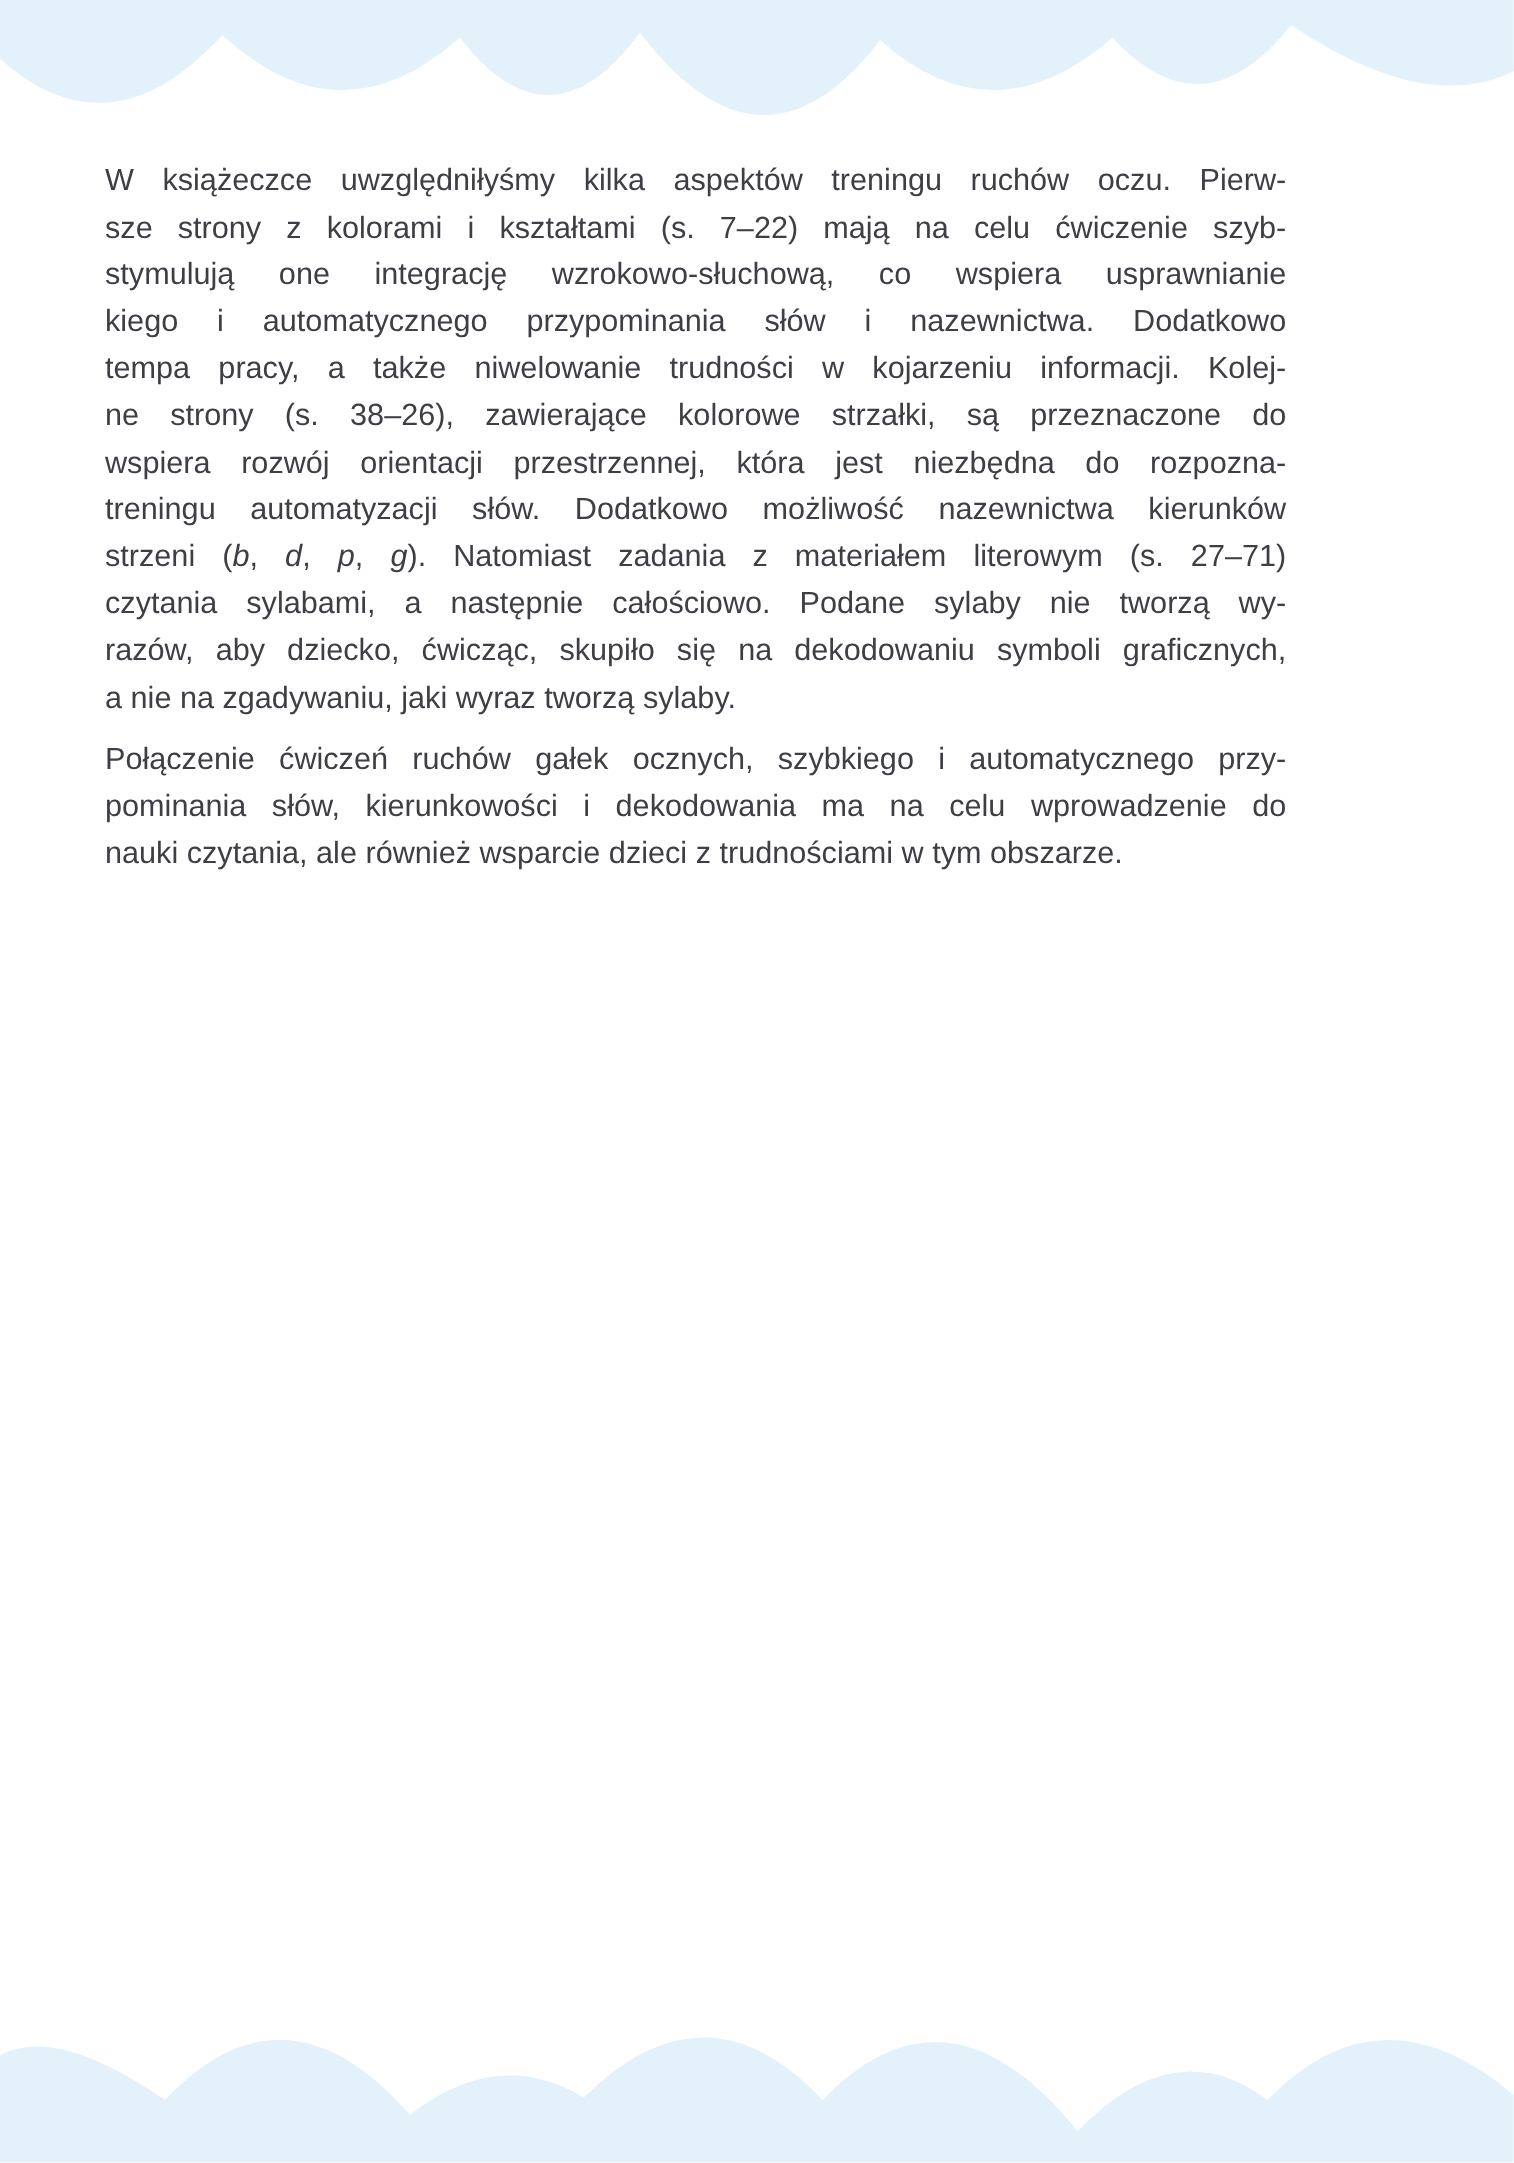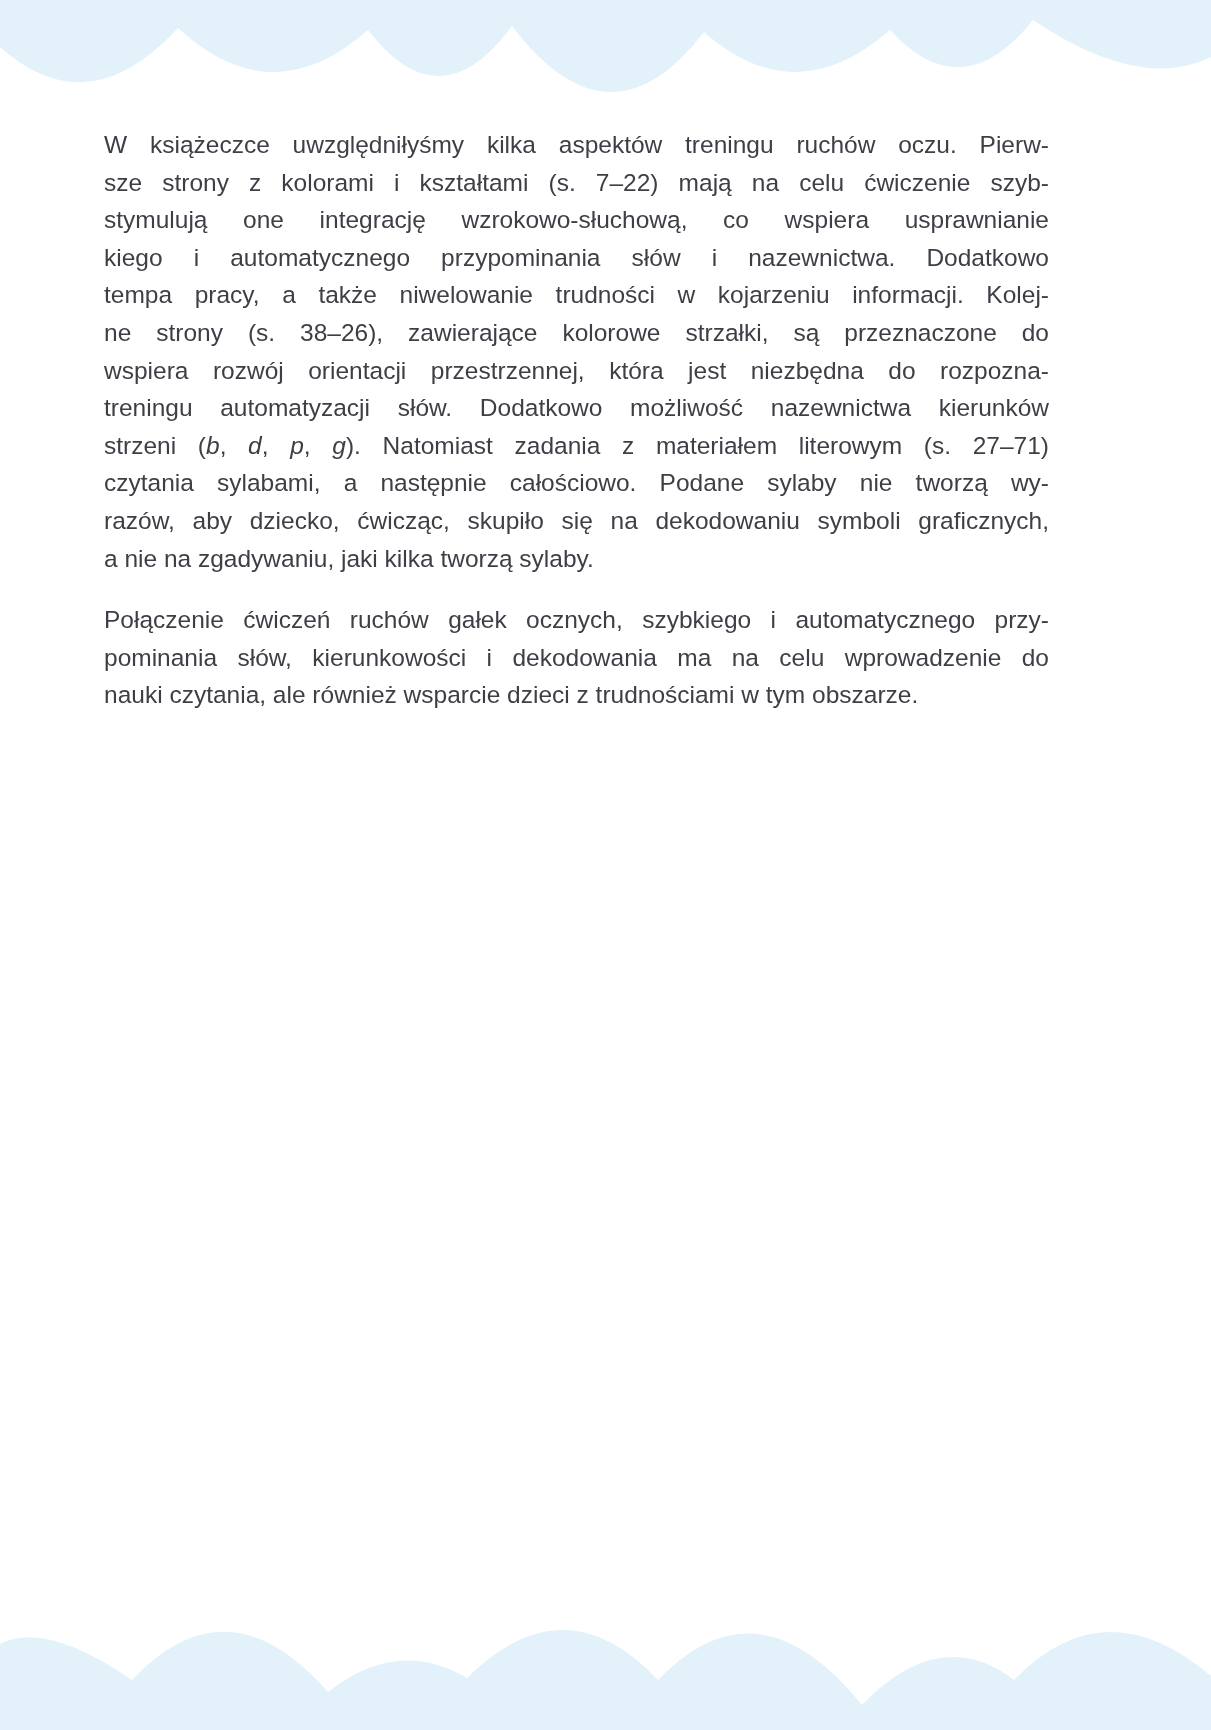--- a/index.html
+++ b/index.html
@@ -19,30 +19,30 @@
     left: 0;
     width: 1211px;
     display: block;
     pointer-events: none;
   }
   .cloud.top { top: 0; height: 160px; }
   .cloud.bottom { bottom: 0; height: 120px; }
 
   .text-block {
     position: absolute;
-    left: 104px;
+    left: 84px;
     top: 126px;
     width: 945px;
     color: #3e3e46;
     font-size: 24.5px;
     line-height: 37.6px;
     font-weight: 400;
   }
   .para { margin: 0; }
-  .para + .para { margin-top: 24px; }
+  .para + .para { margin-top: 12px; }
   .line {
     text-align: justify;
     text-align-last: justify;
     white-space: normal;
   }
   .line.last {
     text-align-last: left;
   }
   .line i { font-style: italic; }
 </style>
@@ -67,21 +67,21 @@
       <div class="line"><span>sze strony z kolorami i kształtami (s. 7–22) mają na celu ćwiczenie szyb-</span></div>
       <div class="line"><span>stymulują one integrację wzrokowo-słuchową, co wspiera usprawnianie</span></div>
       <div class="line"><span>kiego i automatycznego przypominania słów i nazewnictwa. Dodatkowo</span></div>
       <div class="line"><span>tempa pracy, a także niwelowanie trudności w kojarzeniu informacji. Kolej-</span></div>
       <div class="line"><span>ne strony (s. 38–26), zawierające kolorowe strzałki, są przeznaczone do</span></div>
       <div class="line"><span>wspiera rozwój orientacji przestrzennej, która jest niezbędna do rozpozna-</span></div>
       <div class="line"><span>treningu automatyzacji słów. Dodatkowo możliwość nazewnictwa kierunków</span></div>
       <div class="line"><span>strzeni (</span><i>b</i><span>, </span><i>d</i><span>, </span><i>p</i><span>, </span><i>g</i><span>). Natomiast zadania z materiałem literowym (s. 27–71)</span></div>
       <div class="line"><span>czytania sylabami, a następnie całościowo. Podane sylaby nie tworzą wy-</span></div>
       <div class="line"><span>razów, aby dziecko, ćwicząc, skupiło się na dekodowaniu symboli graficznych,</span></div>
-      <div class="line last"><span>a nie na zgadywaniu, jaki kilka tworzą sylaby.</span></div>
+      <div class="line last"><span>a nie na zgadywaniu, jaki wyraz tworzą sylaby.</span></div>
     </div>
     <div class="para">
       <div class="line"><span>Połączenie ćwiczeń ruchów gałek ocznych, szybkiego i automatycznego przy-</span></div>
       <div class="line"><span>pominania słów, kierunkowości i dekodowania ma na celu wprowadzenie do</span></div>
       <div class="line last"><span>nauki czytania, ale również wsparcie dzieci z trudnościami w tym obszarze.</span></div>
     </div>
   </main>
 
 <svg class="cloud bottom" viewBox="0 0 1211 120" preserveAspectRatio="none" aria-hidden="true">
   <path d="M 0 34

